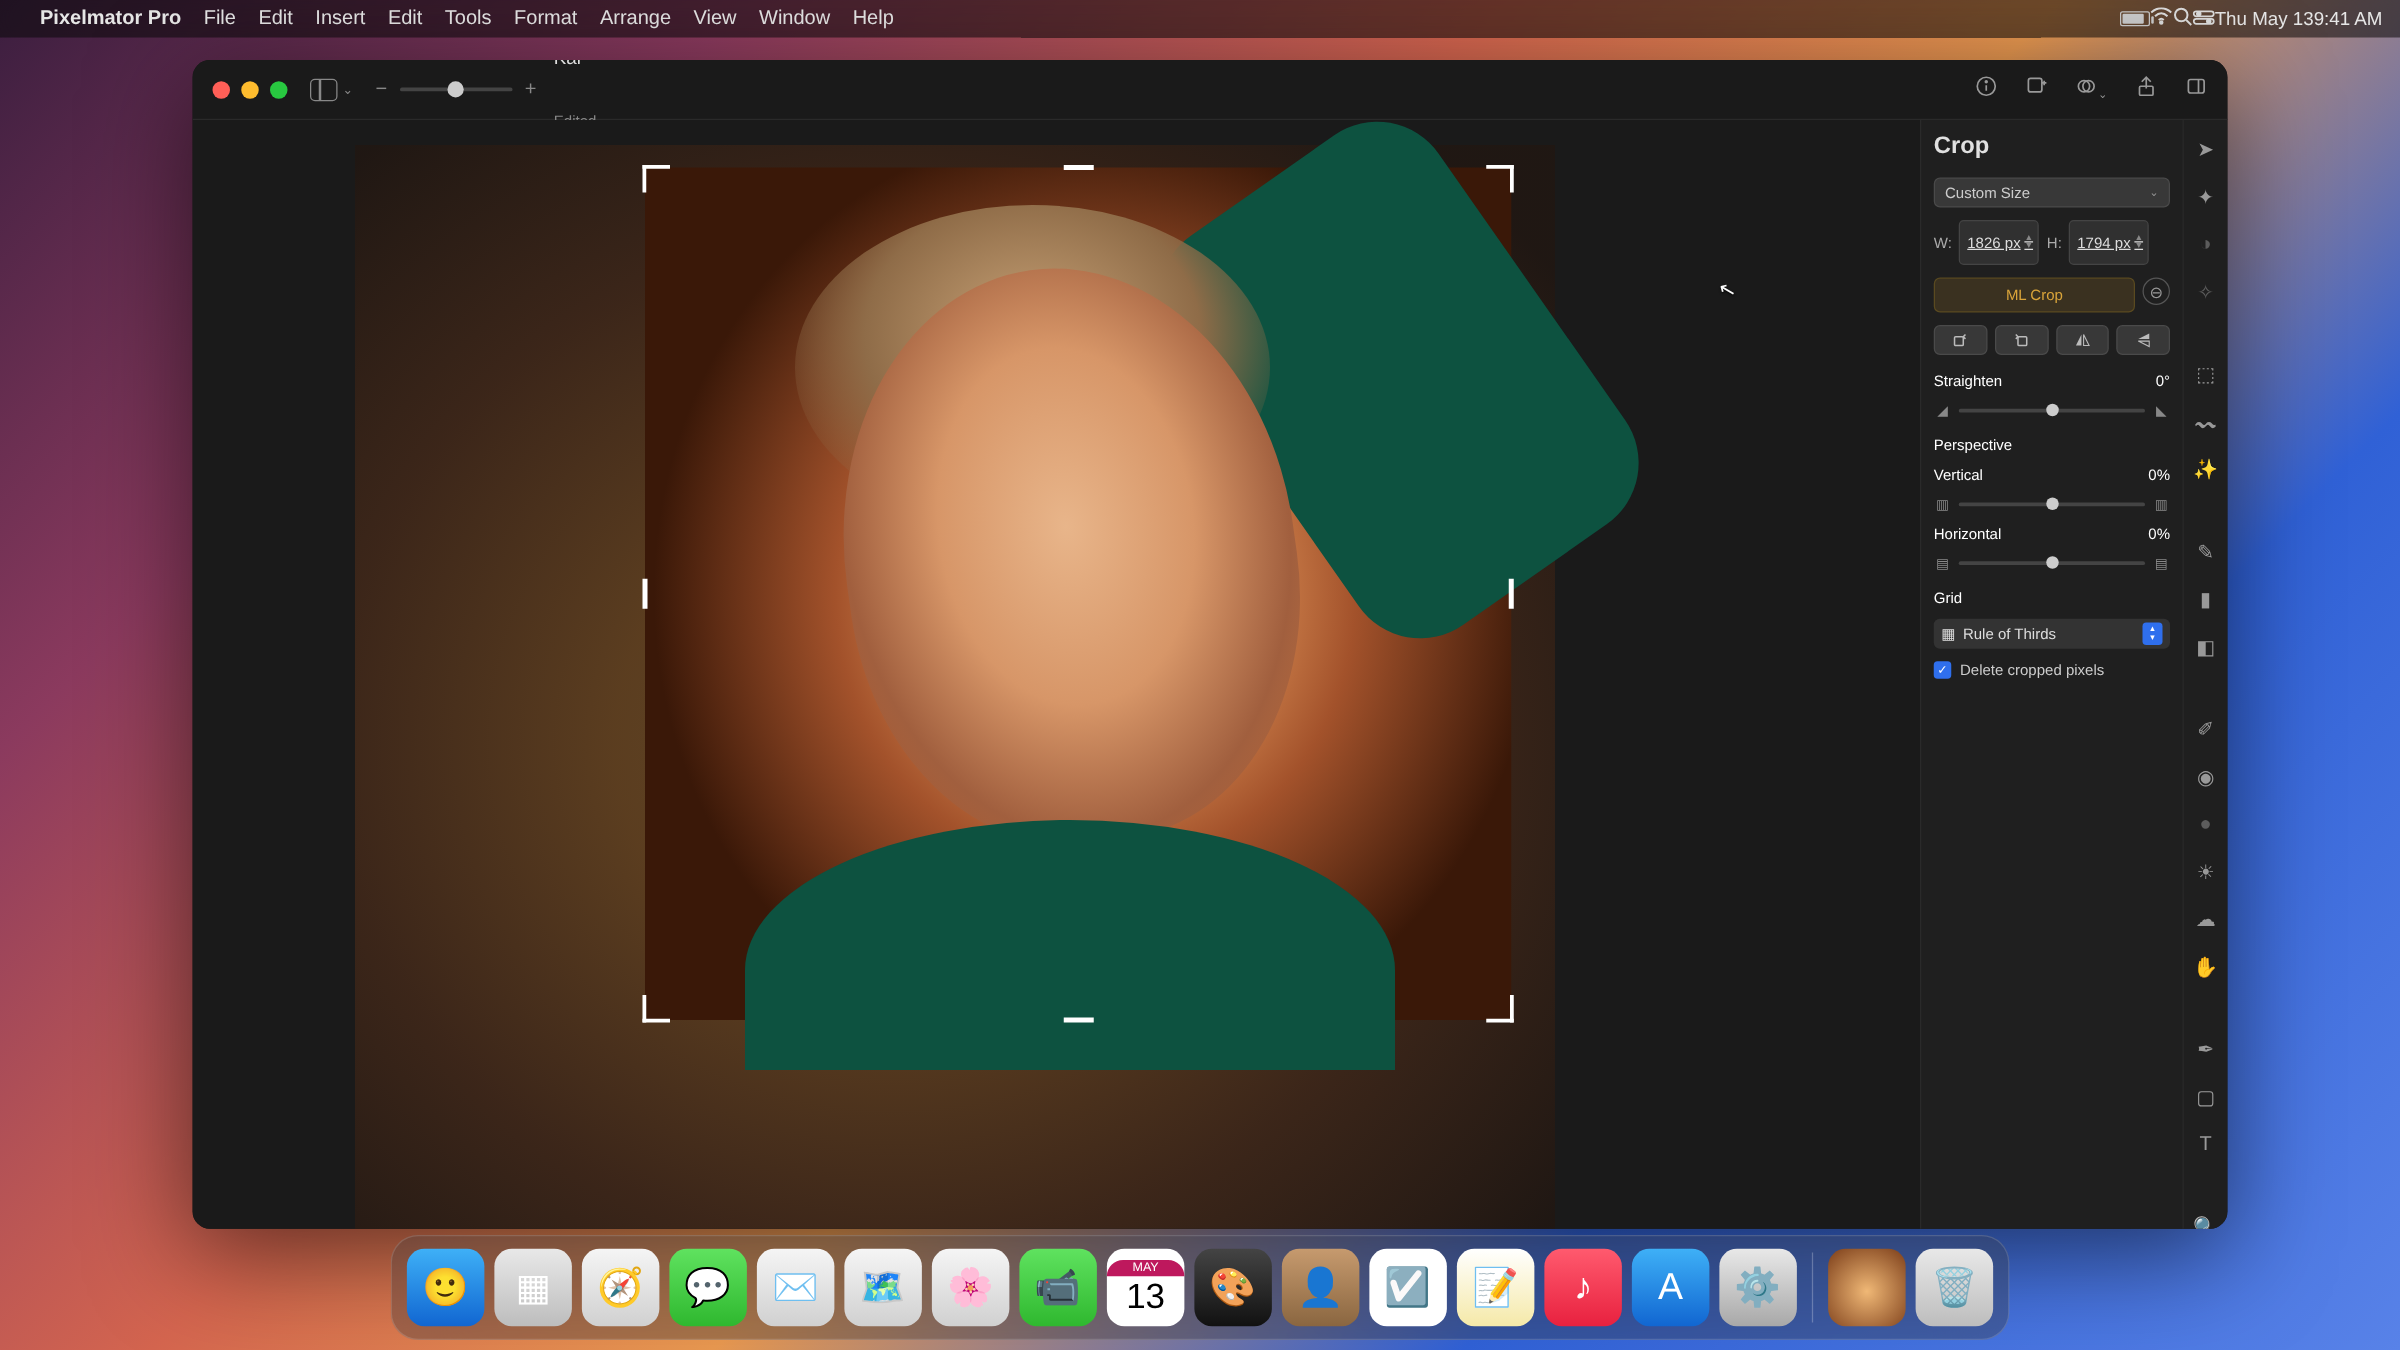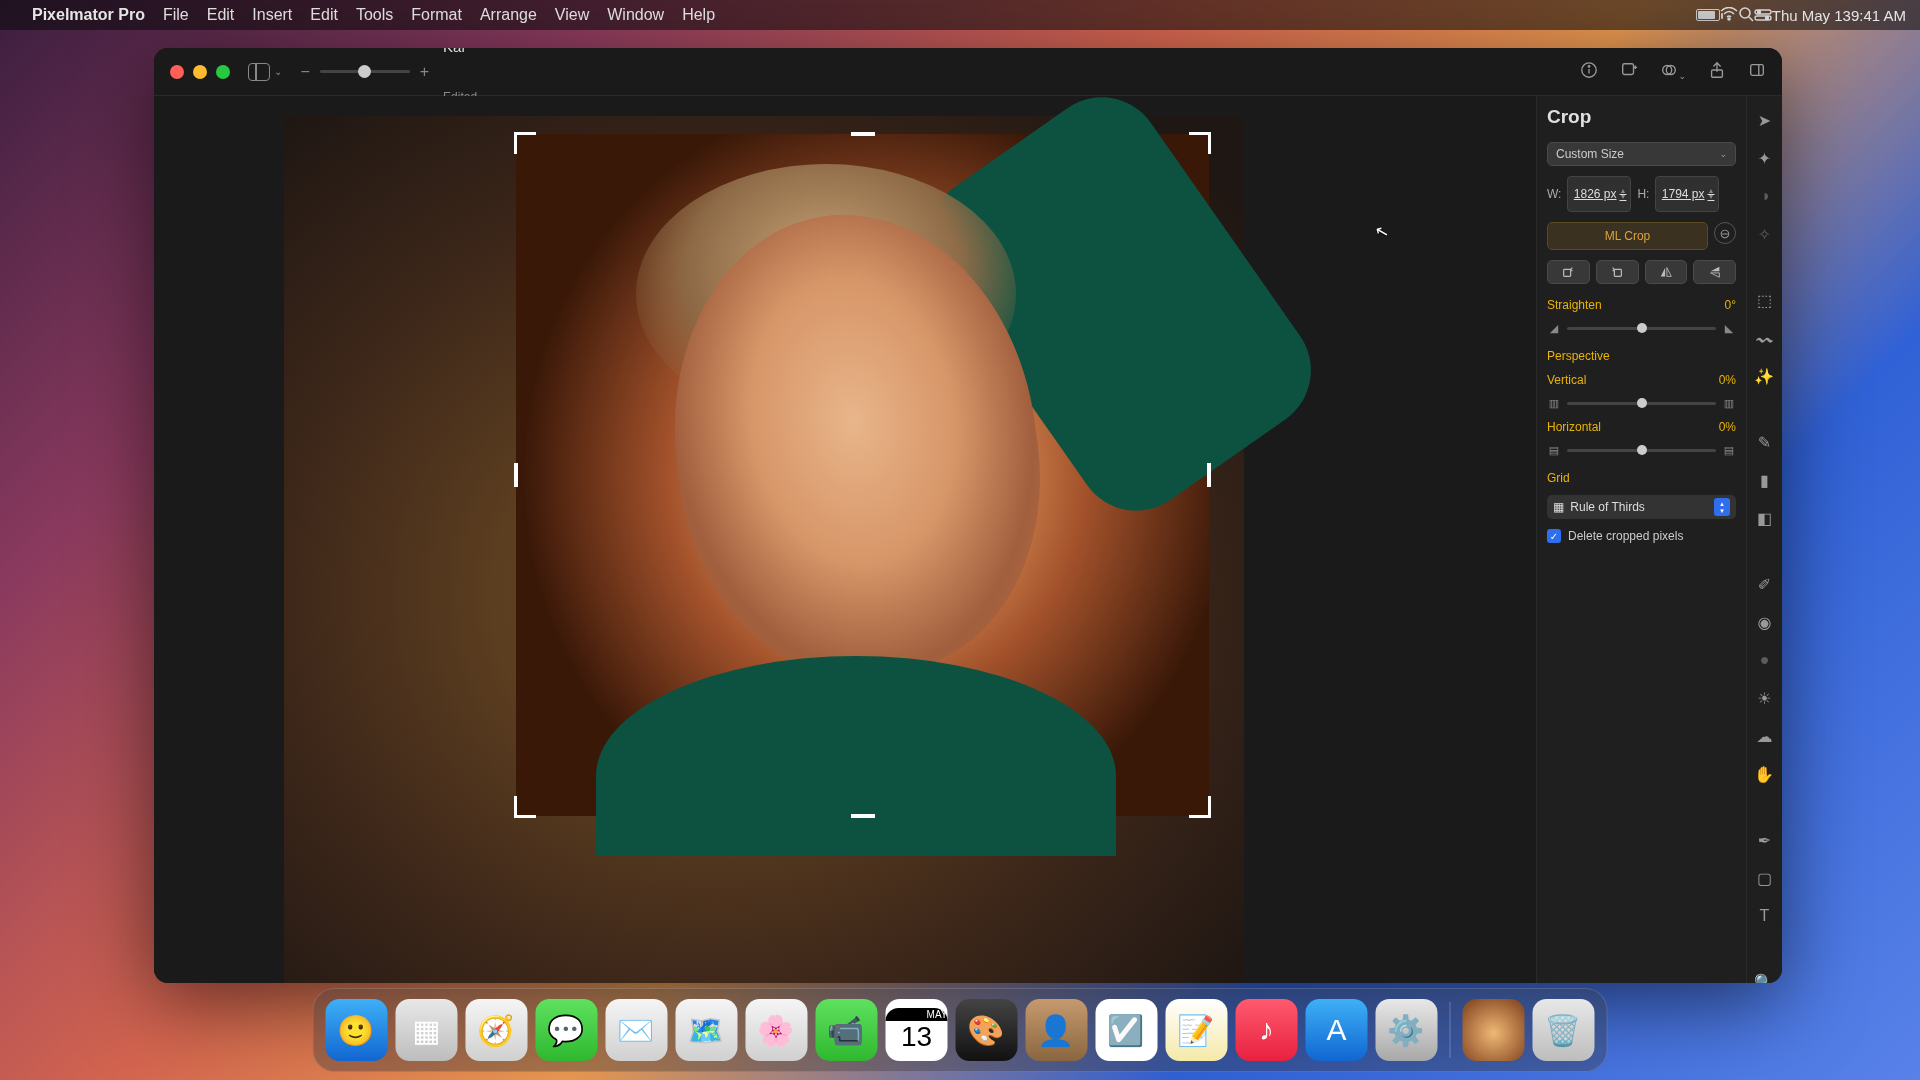--- a/index.html
+++ b/index.html
@@ -63,21 +63,21 @@
 .wh-row { display:flex; align-items:center; gap:6px; font-size:12px; }
 .wh-row label { color:#aaa; }
 .num-input { background:#303030; border:1px solid #444; border-radius:4px; height:36px; width:64px; display:flex; align-items:center; justify-content:flex-end; padding:0 4px; color:#ddd; font-size:12px; position:relative;text-decoration:underline; }
 .num-input .steppers { display:flex; flex-direction:column; margin-left:3px; font-size:7px; color:#888; line-height:6px; }
 .ml-row { display:flex; gap:6px; }
 .ml-btn { flex:1; height:28px; background:#3a3120; border:1px solid #5a4a20; border-radius:5px; display:flex; align-items:center; justify-content:center; color:#d9a43a; font-size:12px; font-weight:500; }
 .circle-btn { width:22px; height:22px; border:1px solid #555; border-radius:50%; display:flex; align-items:center; justify-content:center; color:#999; font-size:13px; }
 .btn-row4 { display:flex; gap:6px; }
 .btn-row4 .b { flex:1; height:24px; background:#383838; border:1px solid #4a4a4a; border-radius:5px; display:flex; align-items:center; justify-content:center; color:#bbb; }
 .btn-row4 svg { width:14px; height:14px; }
-.section-label { display:flex; justify-content:space-between; font-size:12px; color:#eab308; margin-top:4px;align-items:flex-end; }
+.section-label { display:flex; justify-content:space-between; font-size:12px; color:#ffffff; margin-top:4px;align-items:flex-end; }
 .slider-row { display:flex; align-items:center; gap:6px; }
 .slider-row .track { flex:1; height:3px; background:#444; border-radius:2px; position:relative; }
 .slider-row .knob { position:absolute; left:calc(50% - 5px); top:-4px; width:10px; height:10px; background:#ccc; border-radius:50%; }
 .slider-row .cap { color:#888; font-size:11px; width:14px; text-align:center; }
 .grid-select { background:#333; border-radius:5px; height:24px; display:flex; align-items:center; padding:0 6px; font-size:12px; color:#ddd; }
 .grid-select .arrows { margin-left:auto; background:#2f6fed; width:16px; height:18px; border-radius:3px; display:flex; flex-direction:column; align-items:center; justify-content:center; font-size:7px; color:#fff; line-height:7px; }
 .checkbox-row { display:flex; align-items:center; gap:7px; font-size:12px; color:#ccc; }
 .checkbox-row .cb { width:14px; height:14px; background:#2f6fed; border-radius:3px; display:flex; align-items:center; justify-content:center; color:#fff; font-size:10px; }
 .inspector .spacer { flex:1; }
 
@@ -93,21 +93,21 @@
 .dock .sep { width:1px; height:56px; background:rgba(255,255,255,0.25); margin:0 4px; }
 .app.finder{background:linear-gradient(#3eb0f7,#1166d1);}
 .app.launchpad{background:linear-gradient(#e8e8e8,#bdbdbd);}
 .app.safari{background:linear-gradient(#f5f5f5,#d0d0d0);}
 .app.messages{background:linear-gradient(#5fe25f,#2fb82f);}
 .app.mail{background:linear-gradient(#f5f5f5,#d0d0d0);}
 .app.maps{background:linear-gradient(#f5f5f5,#d0d0d0);}
 .app.photos{background:linear-gradient(#f5f5f5,#d0d0d0);}
 .app.facetime{background:linear-gradient(#5fe25f,#2fb82f);}
 .app.calendar{background:#fff; flex-direction:column; color:#000; }
-.app.calendar .m{background:#000000;color:#fff;font-size:10px;width:100%;text-align:right;border-radius:13px 13px 0 0;padding:1px 0;}
+.app.calendar .m{background:#be185d;color:#fff;font-size:10px;width:100%;text-align:center;border-radius:13px 13px 0 0;padding:1px 16px;}
 .app.calendar .d{font-size:28px;font-weight:400;}
 .app.pixelmator{background:linear-gradient(#444,#111);}
 .app.contacts{background:linear-gradient(#c69a6e,#8a6640);}
 .app.reminders{background:#fff;}
 .app.notes{background:linear-gradient(#fff,#f5e9a8);}
 .app.music{background:linear-gradient(#ff5a6e,#e8213f);}
 .app.appstore{background:linear-gradient(#3eb0f7,#1166d1);}
 .app.settings{background:linear-gradient(#e8e8e8,#a8a8a8);}
 .app.doc{background:radial-gradient(circle at 50% 55%,#f0b876,#7a3c18);}
 .app.trash{background:linear-gradient(#e8e8e8,#bdbdbd);}

